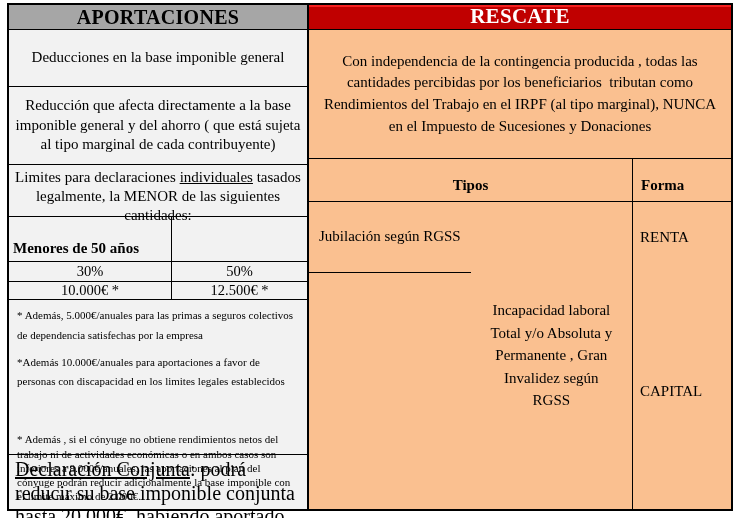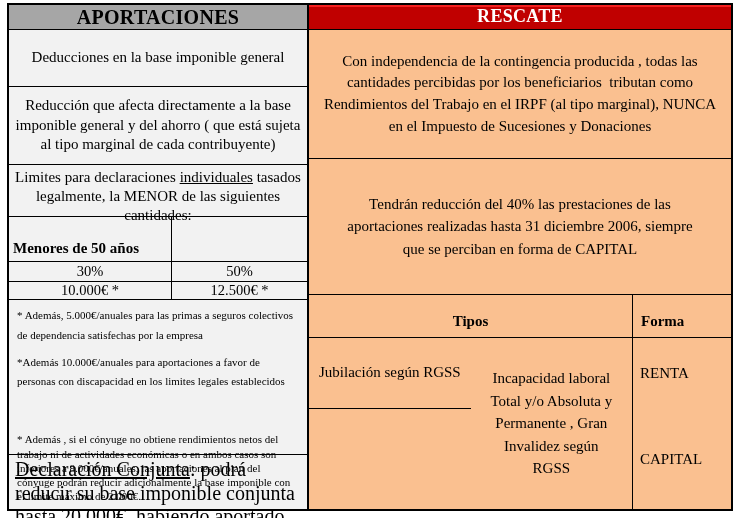--- a/index.html
+++ b/index.html
@@ -32,21 +32,21 @@
   .age-r2{height:18px;}
   .age-r .a1,.age-r2 .a1{width:163px;border-right:1px solid #000;display:flex;align-items:center;justify-content:center;font-size:14.5px;}
   .age-r .a2,.age-r2 .a2{flex:1;display:flex;align-items:center;justify-content:center;font-size:14.5px;}
   .c-notes{height:155px;display:block;text-align:left;padding:5px 8px 0 8px;}
   .c-notes p{margin:0;font-size:11px;}
   .c-notes .n1{line-height:1.85;margin-bottom:7px;}
   .c-notes .n2{line-height:1.8;margin-bottom:2px;}
   .c-notes .n3{line-height:1.3;margin-top:40px;}
   .c-conjunta{height:55px;display:block;text-align:left;font-size:20px;line-height:1.18;padding:3px 4px 0 6px;white-space:pre-wrap;}
   
-  .hdr-red{height:24px;background:#c00000;color:#ffffff;font-weight:bold;font-size:18px;letter-spacing:.3px;
+  .hdr-red{height:24px;background:#c00000;color:#ffffff;font-weight:bold;font-size:21px;letter-spacing:.3px;
            box-shadow:inset 0 2px 0 rgba(255,40,40,.85);}
   .c-indep{height:129px;padding:0 12px;line-height:1.45;white-space:pre-wrap;}
   .c-tendran{height:136px;padding:0 26px;line-height:1.5;}
   .c-conting{height:44px;font-weight:bold;}
   .tf-row{height:43px;display:flex;}
   .tf-row .tipos-h{flex:1;display:flex;align-items:center;justify-content:center;font-weight:bold;font-size:15px;padding-top:10px;}
   .tf-row .forma-h{width:99px;border-left:1px solid #000;display:flex;align-items:center;justify-content:flex-start;
                    font-weight:bold;font-size:15px;padding:10px 0 0 8px;}
   .bottom{flex:1;display:flex;border-top:1px solid #000;}
   .tipos-col{flex:1;display:flex;}
@@ -90,21 +90,20 @@
       </div>
 
       <div class="cell c-conjunta bt"><span class="u">Declaración Conjunta</span><span>: podrá reducir su base imponible conjunta hasta 20.000€, habiendo aportado cada uno de ellos 10.000€.</span></div>
     </div>
 
     <div class="col-right">
       <div class="cell hdr-red">RESCATE</div>
 
       <div class="cell c-indep bt">Con independencia de la contingencia producida , todas las cantidades percibidas por los beneficiarios  tributan como Rendimientos del Trabajo en el IRPF (al tipo marginal), NUNCA en el Impuesto de Sucesiones y Donaciones</div>
 
-      <div class="cell c-tendran bt">Tendrán reducción del 40% las prestaciones de las aportaciones realizadas hasta 31 diciembre 2006, siempre que se perciban en forma de CAPITAL</div>
 
 
       <div class="tf-row bt">
         <div class="tipos-h">Tipos</div>
         <div class="forma-h">Forma</div>
       </div>
 
       <div class="bottom">
         <div class="tipos-col">
           <div class="cell t-jub">Jubilación según RGSS</div>

